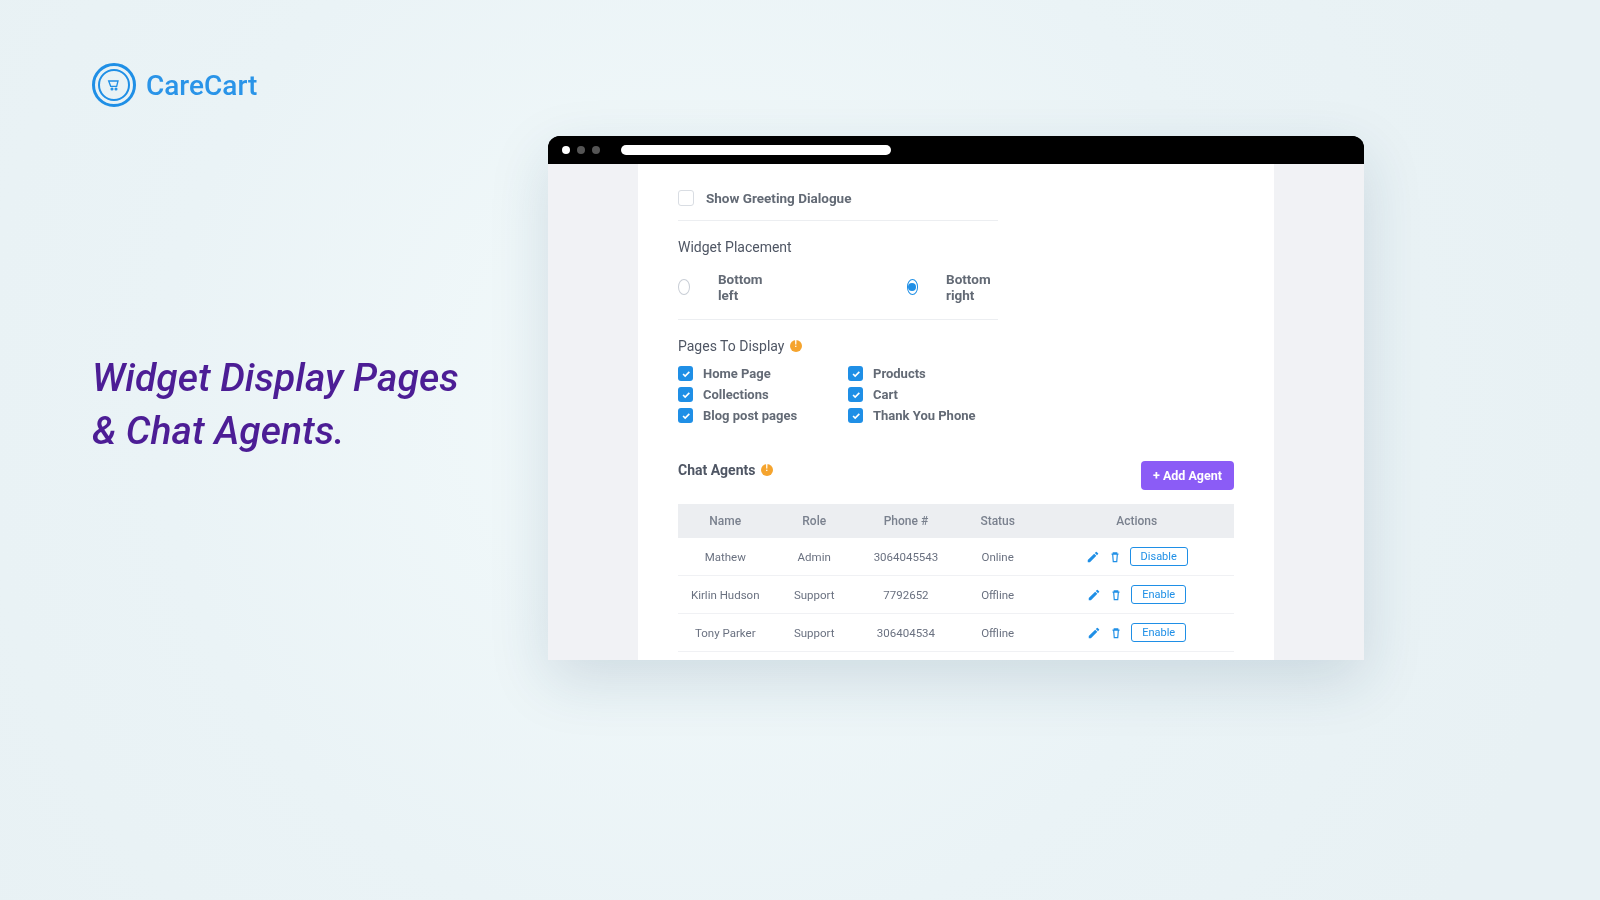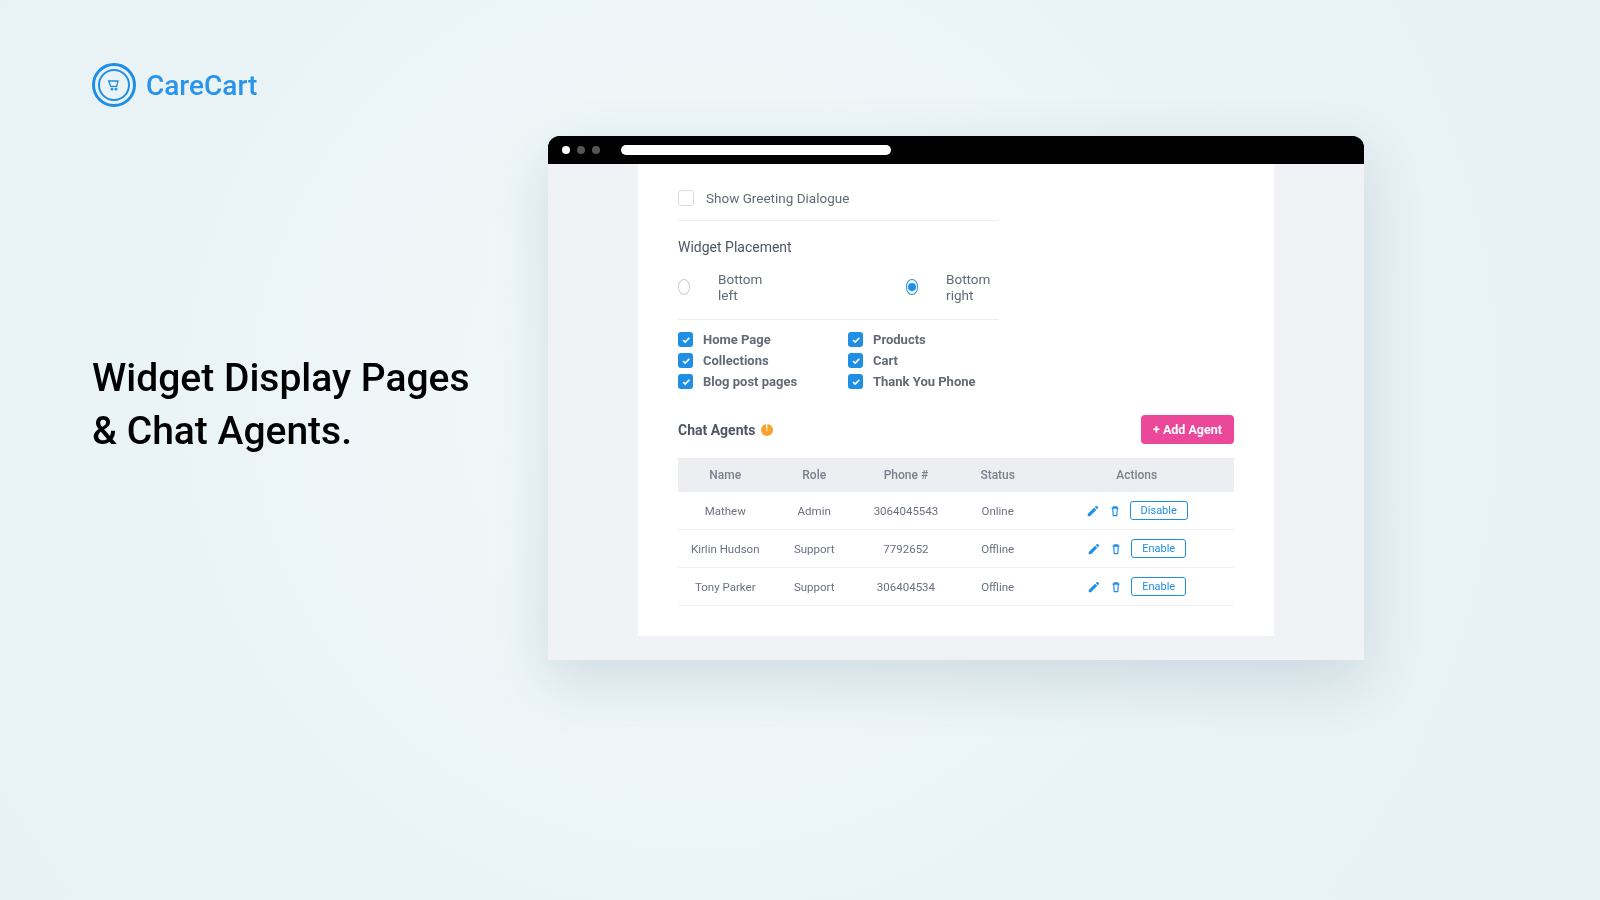--- a/index.html
+++ b/index.html
@@ -24,21 +24,21 @@
     content:""; position:absolute; width:28px; height:28px; border:2px solid #1f8fe6; border-radius:50%;
   }
   .logo-icon svg { width: 16px; height: 16px; position: absolute; }
   .logo-text {
     font-size: 28px; font-weight: 500; color: #2a94e8;
   }
 
   
   .headline {
     position: absolute; top: 352px; left: 92px;
-    font-size: 39px; font-weight: 500; color: #000000; line-height: 1.35;
+    font-size: 39px; font-weight: 500; color: #4c1d95; line-height: 1.35; font-style: italic;
   }
 
   
   .browser {
     position: absolute; top: 136px; left: 548px;
     width: 816px; height: 524px;
     background: #000; border-radius: 12px 12px 0 0;
     box-shadow: 0 20px 60px rgba(30,70,100,0.15);
     overflow: hidden;
   }
@@ -106,40 +106,40 @@
   .chk{
     width:15px; height:15px; border-radius:3px; background:#1f8fe6; display:inline-flex; align-items:center; justify-content:center;
   }
   .chk svg{ width:10px; height:10px; }
 
   .agents-head{
     display:flex; align-items:center; justify-content:space-between; padding: 6px 0 14px 0; font-weight: bold;
   }
   .agents-title{ display:flex; align-items:center; gap:6px; font-size:14px; color:#4f5664;}
   .add-btn{
-    background:#ec4899; color:#fff; font-size:12.5px; padding:7px 12px; border-radius:4px;
+    background:#8b5cf6; color:#fff; font-size:12.5px; padding:7px 12px; border-radius:4px;margin-top:12px;
   }
 
   table.agents{
     width:100%; border-collapse:collapse; font-size:12px; color:#6a7180;
   }
   table.agents thead th{
     background:#eceef1; font-weight:500; padding:10px 6px; text-align:center; color:#7a818e; font-size:12px;
   }
   table.agents tbody td{
     padding:9px 6px; text-align:center; border-bottom:1px solid #f0f1f4; font-size:11.5px; color:#6a7180;
   }
   .actions-cell{ display:flex; align-items:center; justify-content:center; gap:8px;}
   .ic-btn{ color:#1f8fe6; display:inline-flex; }
   .ic-btn svg{ width:14px; height:14px; }
   .pill{
     border:1px solid #1f8fe6; color:#1f8fe6; font-size:11px; padding:2px 10px; border-radius:3px;
   }
 
-  .inner-border { border-bottom:1px solid #eceef1; width:320px; }
+  .inner-border { border-bottom:1px solid #eceef1; width:320px;font-weight:bold; }
 </style>
 </head>
 <body>
 
 <div class="logo-wrap">
   <span class="logo-icon">
     <svg viewBox="0 0 24 24" fill="none" stroke="#1f8fe6" stroke-width="2">
         <path d="M4 6h14l-2 8H7L4 6z"></path>
         <circle cx="9" cy="18" r="1.3"></circle>
         <circle cx="15" cy="18" r="1.3"></circle>
@@ -176,20 +176,24 @@
         <label class="radio-wrap">
           <span class="radio"></span>
           <span>Bottom left</span>
         </label>
         <label class="radio-wrap">
           <span class="radio selected"></span>
           <span>Bottom right</span>
         </label>
       </div>
 
+      <div class="pages-title">
+        <span>Pages To Display</span>
+        <span class="info-dot"></span>
+      </div>
       <div class="pages-grid">
         <div class="chk-row">
           <span class="chk">
               <svg viewBox="0 0 24 24" fill="none" stroke="#fff" stroke-width="4">
                 <path d="M5 12l5 5L20 7"></path>
               </svg>
             </span>
           <span>Home Page</span>
         </div>
         <div class="chk-row">

